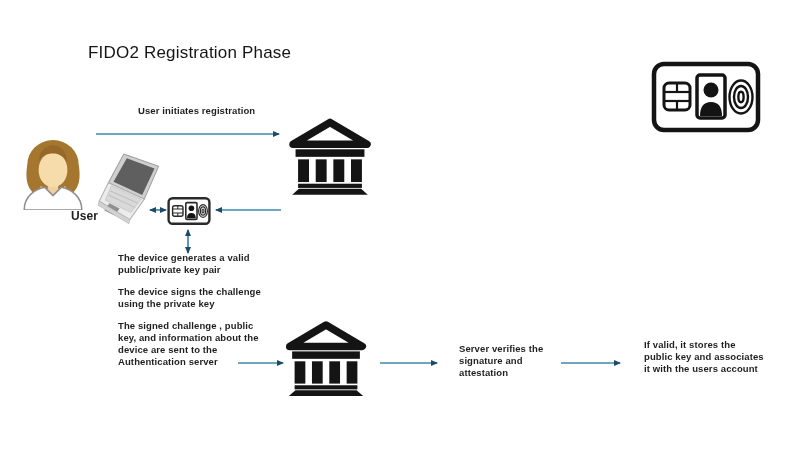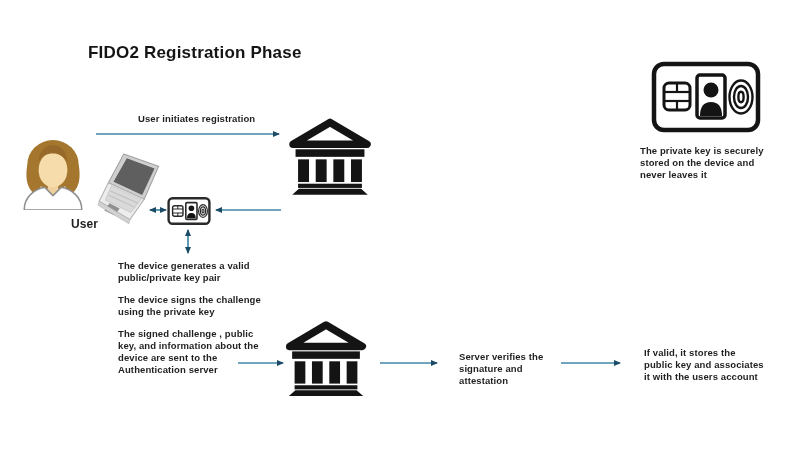--- a/index.html
+++ b/index.html
@@ -1,20 +1,20 @@
 <!DOCTYPE html>
 <html><head>
 <meta charset="utf-8">
 <style>
   html,body{margin:0;padding:0;background:#ffffff;}
   body{font-family:"Liberation Sans", sans-serif;}
   #canvas{position:relative;width:800px;height:450px;background:#ffffff;overflow:hidden;color:#1f1f1f;}
   .abs{position:absolute;}
-  .title{font-size:17px;font-weight:700;color:#151515;letter-spacing:.2px;}
-  .note{font-weight:700;font-size:9.5px;line-height:12px;white-space:pre-line;color:#1f1f1f;letter-spacing:.1px;margin-top:8px;}
+  .title{font-size:17px;font-weight:400;color:#151515;letter-spacing:.2px;}
+  .note{font-weight:700;font-size:9.5px;line-height:12px;white-space:pre-line;color:#1f1f1f;letter-spacing:.1px;}
   .arrow line{stroke:#3f87a7;stroke-width:1.7;fill:none;}
   .center{text-align:right;}
   svg{display:block;}
 </style>
 </head>
 <body>
 
 <div id="canvas">
 
   <svg width="0" height="0" style="position:absolute" aria-hidden="true">
@@ -152,17 +152,14 @@
       <rect x="46" y="14" width="28" height="43" rx="3" fill="none" stroke="#141414" stroke-width="3.5"></rect>
       <circle cx="60" cy="29" r="7.5" fill="#141414"></circle>
       <path d="M49,55 q0,-14 11,-14 q11,0 11,14 z" fill="#141414"></path>
     </g>
     <g fill="none" stroke="#141414">
       <ellipse cx="90" cy="36" rx="11.5" ry="16.5" stroke-width="2.4"></ellipse>
       <ellipse cx="90" cy="36" rx="7" ry="11" stroke-width="2.4"></ellipse>
       <ellipse cx="90" cy="36" rx="2.6" ry="5.2" stroke-width="2.4"></ellipse>
     </g>
   </svg>
-  <div class="abs note" style="left:640px;top:137px">The private key is securely
-stored on the device and
-never leaves it</div>
 
 </div>
 
 </body></html>

